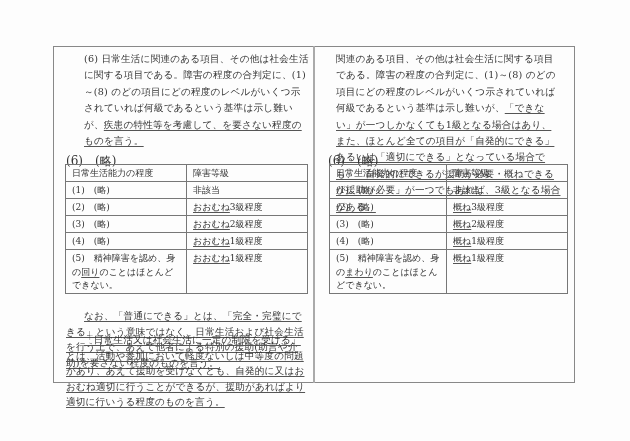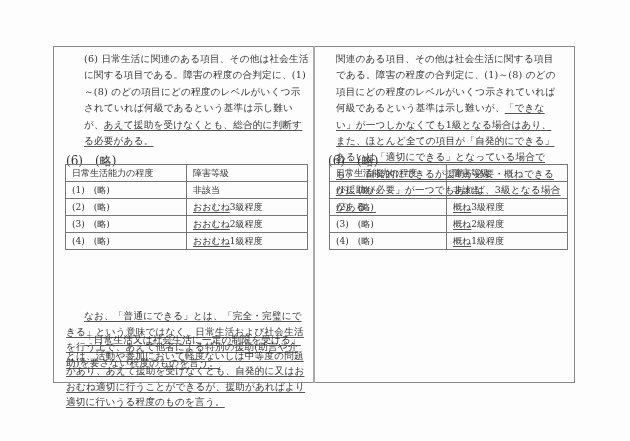--- a/index.html
+++ b/index.html
@@ -16,21 +16,21 @@
   table.grade tr.r td { height:16px;margin-top:20px; }
   table.grade td.last { line-height:13.5px; padding-top:2px; }
 </style>
 </head>
 <body>
 
 <div class="frame"></div>
 <div class="divider"></div>
 
 <div class="para" style="left:84px; top:51px; width:226px; text-indent:0;">
-  <span>(6) 日常生活に関連のある項目、その他は社会生活に関する項目である。障害の程度の合判定に、(1)～(8) のどの項目にどの程度のレベルがいくつ示されていれば何級であるという基準は示し難いが、</span><span class="u">あえて援助を受けなくとも、総合的に判断する必要がある。</span>
+  <span>(6) 日常生活に関連のある項目、その他は社会生活に関する項目である。障害の程度の合判定に、(1)～(8) のどの項目にどの程度のレベルがいくつ示されていれば何級であるという基準は示し難いが、</span><span class="u">疾患の特性等を考慮して、を要さない程度のものを言う。</span>
 </div>
 
 <div class="label6" style="left:66px; top:153px;">(6)　(略)</div>
 
 <table class="grade" style="left:65px; top:164px; width:243px;">
   <tbody>
       <tr class="r">
     <td style="width:108px">日常生活能力の程度</td>
     <td>障害等級</td>
   </tr>
@@ -42,20 +42,24 @@
     <td>(2)　(略)</td>
     <td><span class="u">おおむね</span><span>3級程度</span></td>
   </tr>
   <tr class="r">
     <td>(3)　(略)</td>
     <td><span class="u">おおむね</span><span>2級程度</span></td>
   </tr>
   <tr class="r">
     <td>(4)　(略)</td>
     <td><span class="u">おおむね</span><span>1級程度</span></td>
+  </tr>
+  <tr>
+    <td class="last" style="height:38px"><span>(5)　精神障害を認め、身の</span><span class="u">回り</span><span>のことはほとんどできない。</span></td>
+    <td class="last"><span class="u">おおむね</span><span>1級程度</span></td>
   </tr>
 </tbody>
   </table>
 
 <div class="para u" style="left:66px; top:308px; width:244px; text-indent:18px; line-height:15.5px;">なお、「普通にできる」とは、「完全・完璧にできる」という意味ではなく、日常生活および社会生活を行う上で、あえて他者による特別の援助(助言や介助)を要さない程度のものを言う。</div>
 <div class="para u" style="left:66px; top:332px; width:244px; text-indent:18px; line-height:15.5px;">「日常生活又は社会生活に一定の制限を受ける」とは、活動や参加において軽度ないしは中等度の問題があり、あえて援助を受けなくとも、自発的に又はおおむね適切に行うことができるが、援助があればより適切に行いうる程度のものを言う。</div>
 
 <div class="para" style="left:336px; top:51px; width:225px;">
   <span>関連のある項目、その他は社会生活に関する項目である。障害の程度の合判定に、(1)～(8) のどの項目にどの程度のレベルがいくつ示されていれば何級であるという基準は示し難いが、</span><span class="u">「できない」が一つしかなくても1級となる場合はあり、また、ほとんど全ての項目が「自発的にできる」あるいは「適切にできる」となっている場合でも、「自発的にできるが援助が必要・概ねできるが援助が必要」が一つでもあれば、3級となる場合がある。</span>
 </div>
@@ -77,14 +81,18 @@
     <td><span class="u">概ね</span><span>3級程度</span></td>
   </tr>
   <tr class="r">
     <td>(3)　(略)</td>
     <td><span class="u">概ね</span><span>2級程度</span></td>
   </tr>
   <tr class="r">
     <td>(4)　(略)</td>
     <td><span class="u">概ね</span><span>1級程度</span></td>
   </tr>
+  <tr>
+    <td class="last" style="height:38px"><span>(5)　精神障害を認め、身の</span><span class="u">まわり</span><span>のことはほとんどできない。</span></td>
+    <td class="last"><span class="u">概ね</span><span>1級程度</span></td>
+  </tr>
 </tbody>
   </table>
 
 </body></html>

